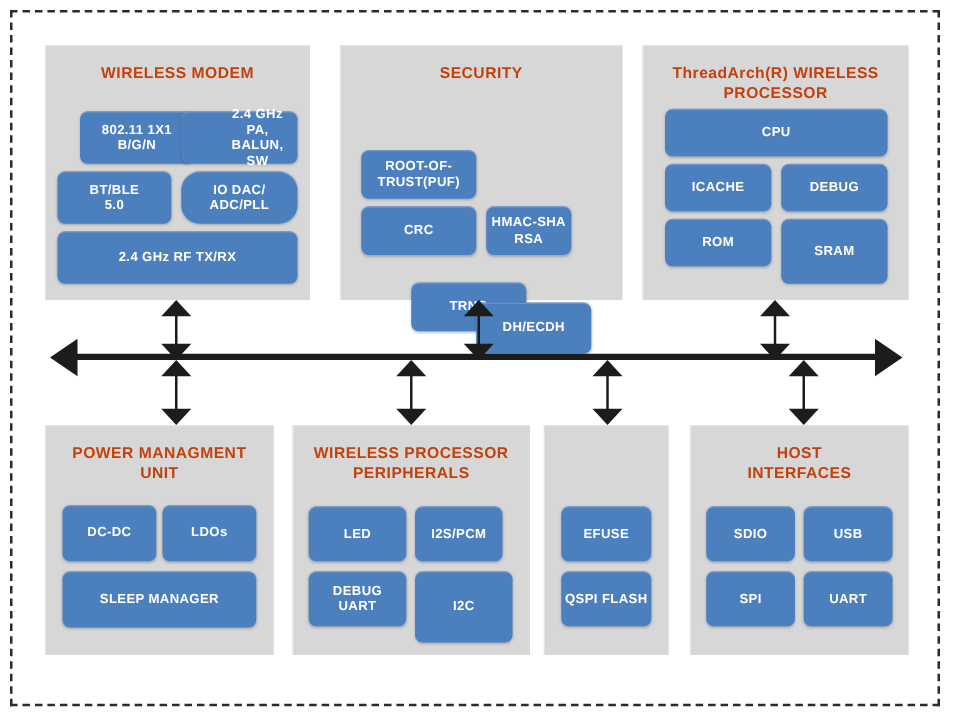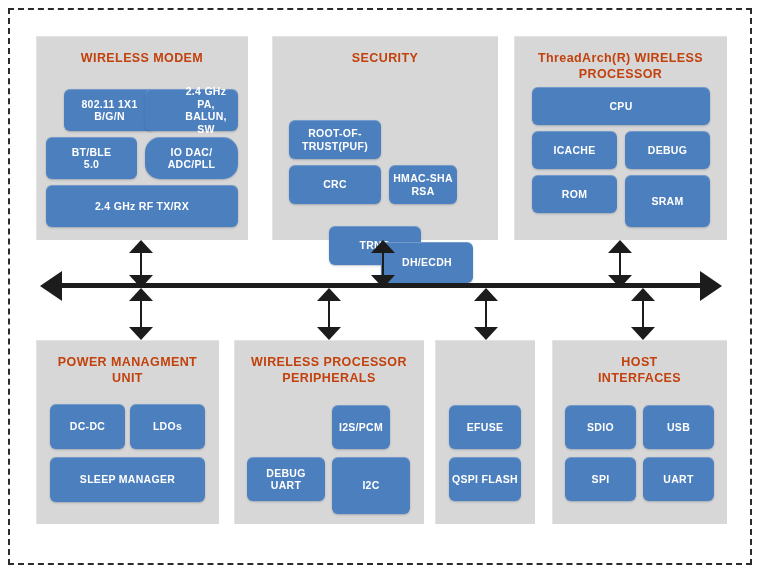--- a/index.html
+++ b/index.html
@@ -204,21 +204,22 @@
     <div class="panel-title">POWER MANAGMENT
 UNIT</div>
     <div class="blk" style="left:14px; top:64px; width:75px; height:45px;">DC-DC</div>
     <div class="blk" style="left:14px; top:117px; width:155px; height:45px;">SLEEP MANAGER</div>
     <div class="blk" style="left:94px; top:64px; width:75px; height:45px;">LDOs</div>
   </div>
 
   <div class="panel" style="left:234px; top:340px; width:190px; height:184px;">
     <div class="panel-title">WIRELESS PROCESSOR
 PERIPHERALS</div>
-    <div class="blk" style="left:98px; top:65px; width:58px; height:44px;">I2S/PCM</div>
+    <div class="blk" style="left:13px; top:65px; width:78px; height:44px;">LED</div>
+    <div class="blk" style="left:98px; top:65px; width:70px; height:44px;">I2S/PCM</div>
     <div class="blk" style="left:13px; top:117px; width:78px; height:44px;">DEBUG
 UART</div>
     <div class="blk" style="left:98px; top:117px; width:78px; height:57px;">I2C</div>
   </div>
 
   <div class="panel" style="left:435px; top:340px; width:100px; height:184px;">
     <div class="panel-title"></div>
     <div class="blk" style="left:14px; top:65px; width:72px; height:44px;">EFUSE</div>
     <div class="blk" style="left:14px; top:117px; width:72px; height:44px;">QSPI FLASH</div>
   </div>

